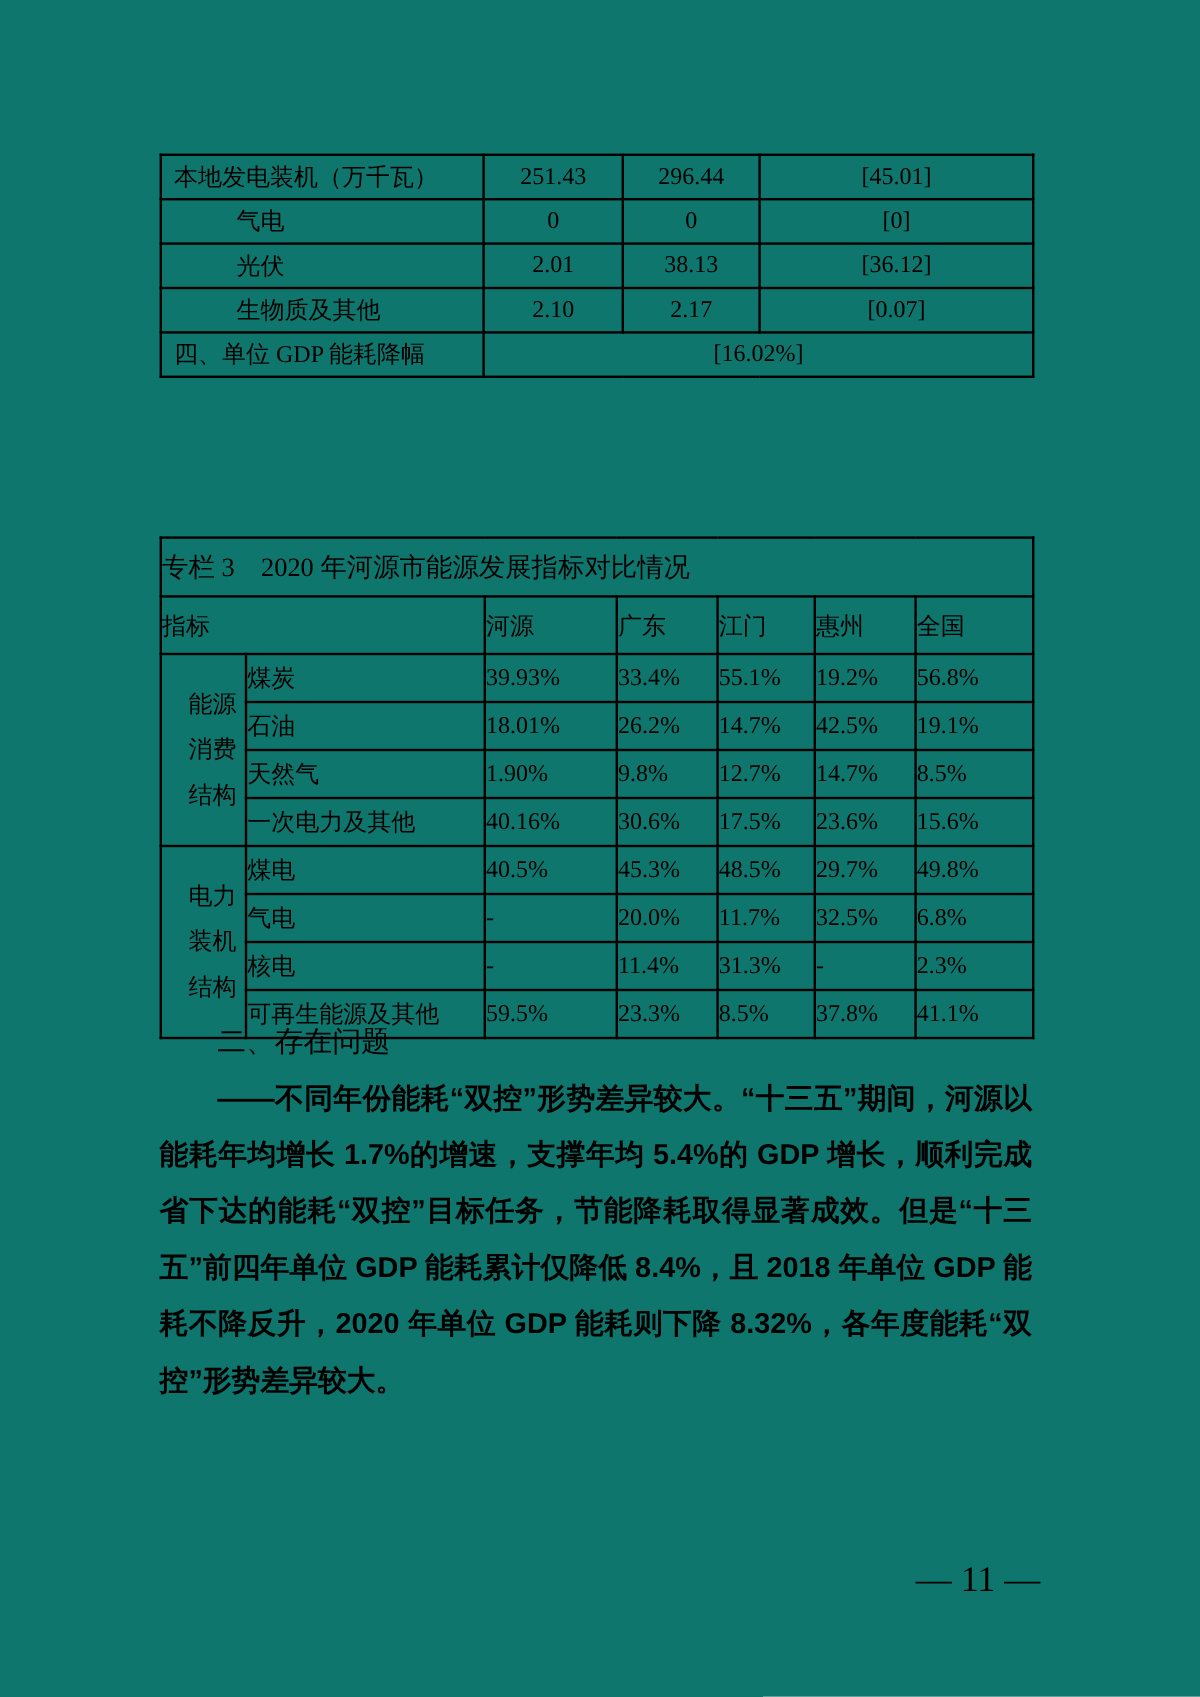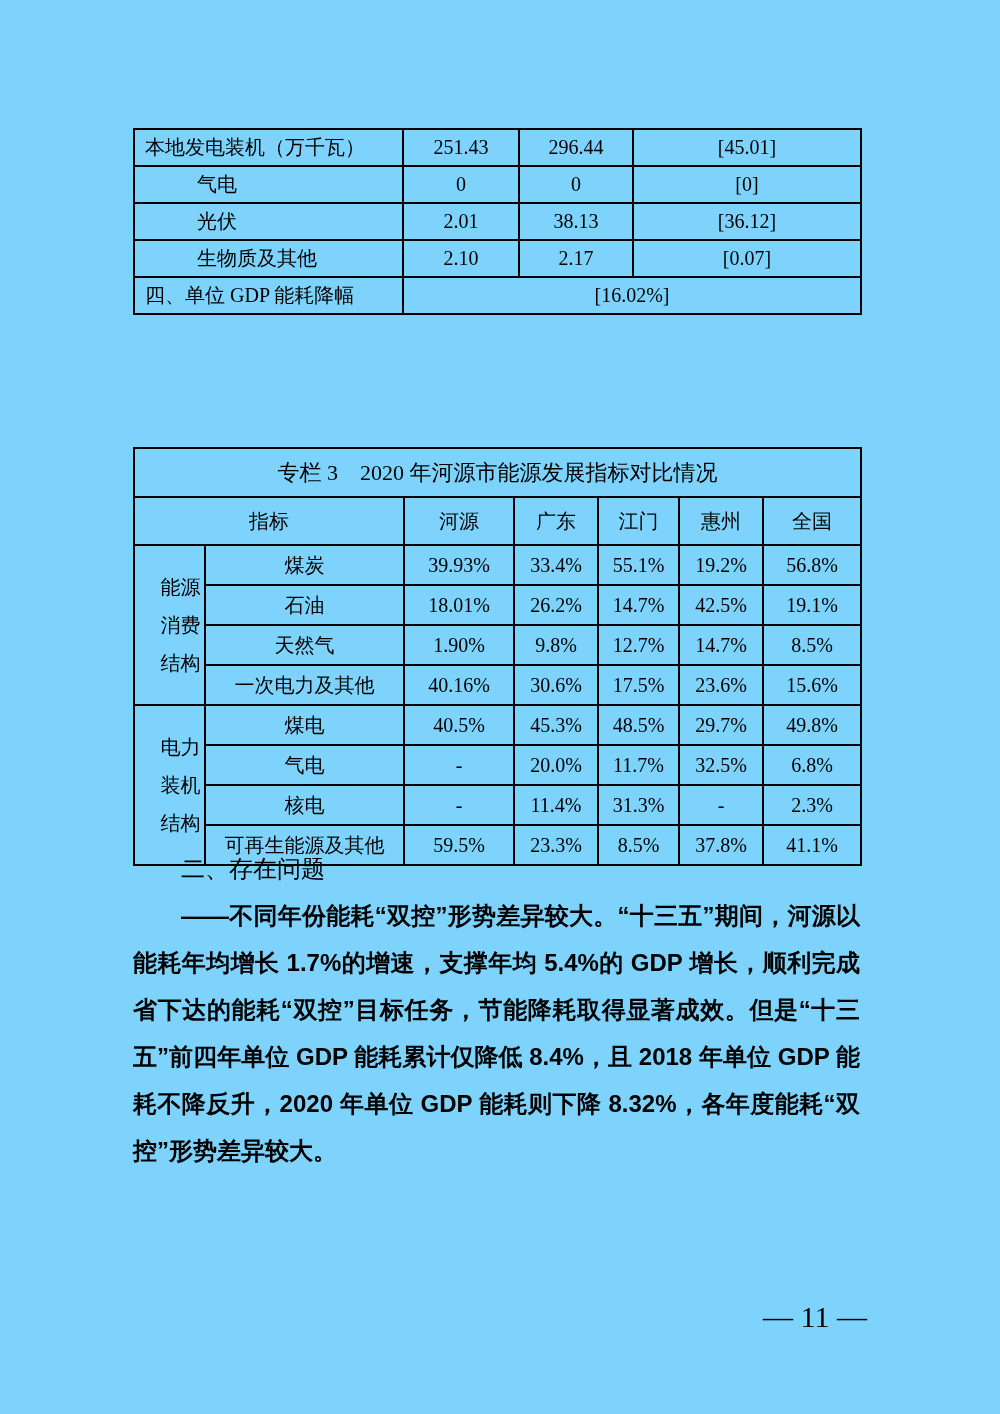--- a/index.html
+++ b/index.html
@@ -1,21 +1,21 @@
 <!DOCTYPE html>
 <html><head>
 <meta charset="utf-8">
 <style>
   html, body { margin: 0; padding: 0; background: #e8e8e8; }
   .page {
     position: relative;
     width: 1000px;
     height: 1414px;
     margin: 0 auto;
-    background: #7dd3fc;
+    background: #0f766e;
     color: #000000;
     font-family: "Liberation Sans", sans-serif;
     overflow: hidden;
   }
 
   
   table.doc-table {
     position: absolute;
     border-collapse: collapse;
     table-layout: fixed;
@@ -33,21 +33,21 @@
 
   
   #capacity-table { left: 133px; top: 128px; width: 727px; }
   #capacity-table td { height: 35px; }
   #capacity-table td.lbl { text-align: left; padding-left: 10px; }
   #capacity-table td.lbl.ind { padding-left: 62px; }
   #capacity-table td.num { text-align: center; }
 
   
   #comparison-table { left: 133px; top: 447px; width: 727px; }
-  #comparison-table td { text-align: center; }
+  #comparison-table td { }
   #comparison-table td.title-cell { height: 47px; font-size: 22px; }
   #comparison-table td.hdr { height: 46px; }
   #comparison-table td.body-cell { height: 38px; }
   #comparison-table td.grp div { line-height: 38px; font-size: 20px; margin-left: 22px; }
 
   
   .text-block {
     position: absolute;
     left: 133px;
     top: 845px;

